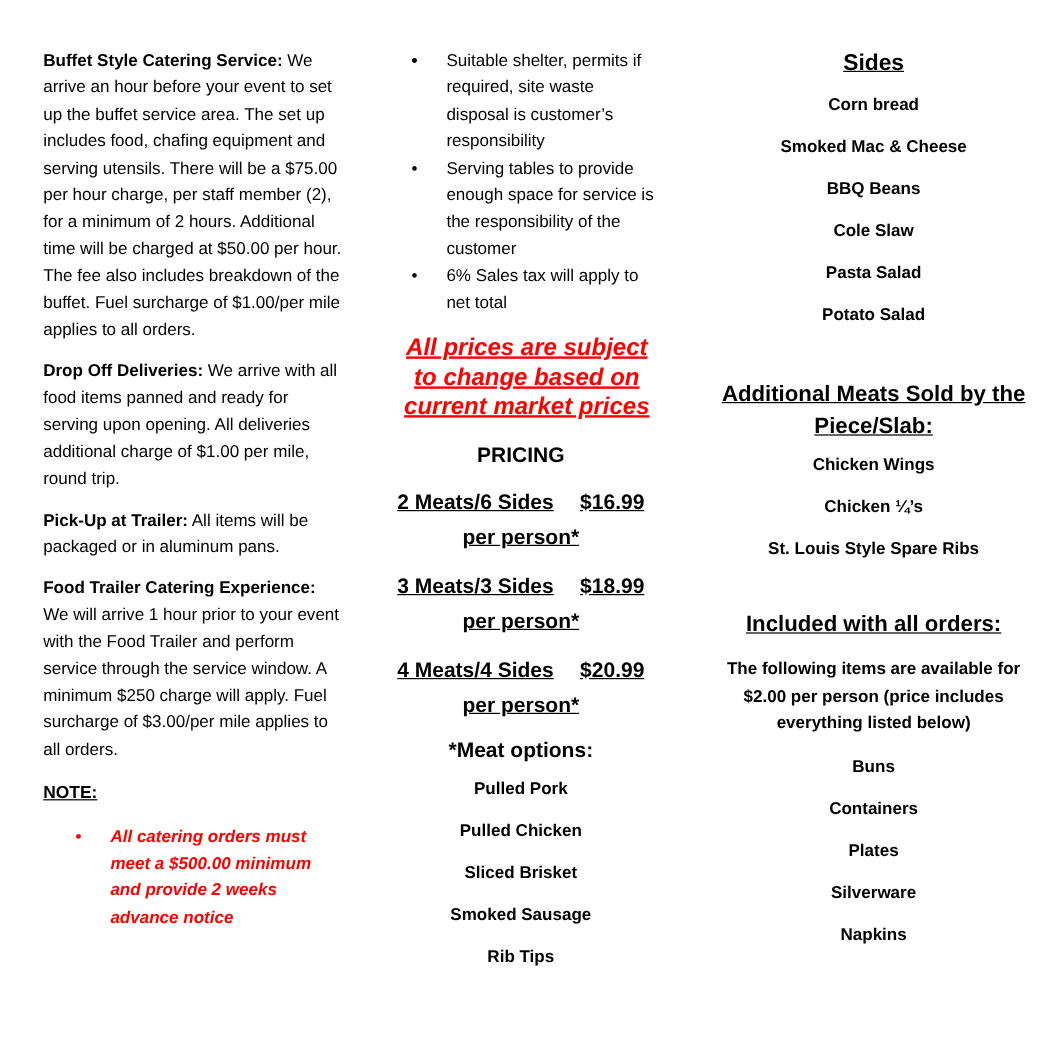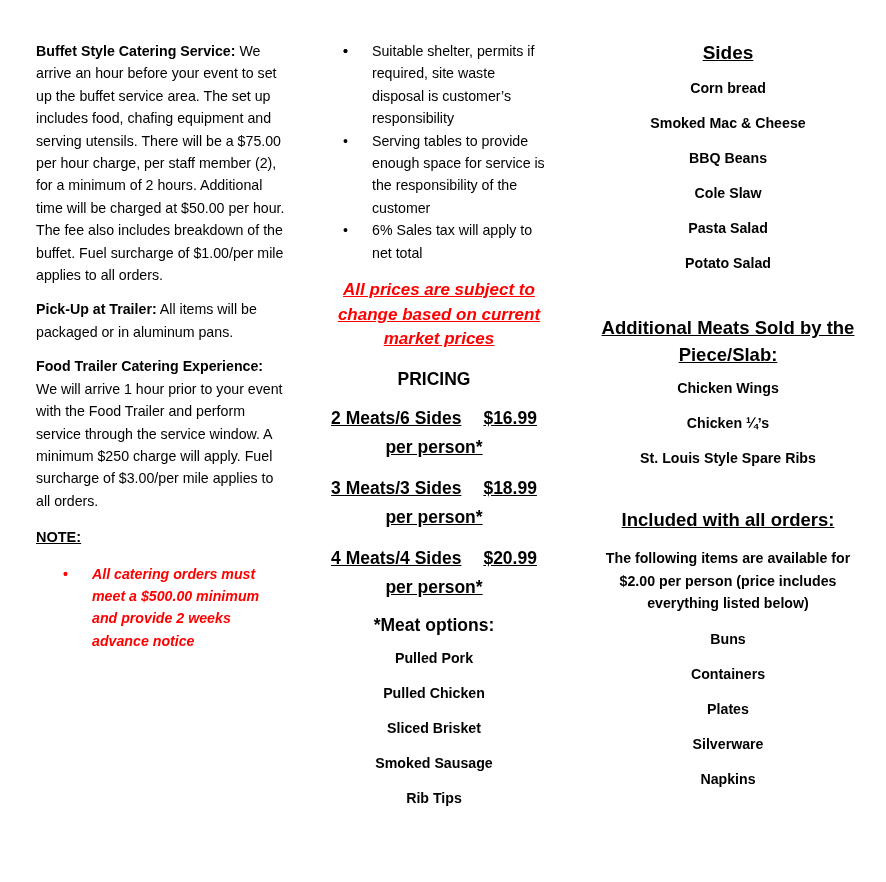--- a/index.html
+++ b/index.html
@@ -82,21 +82,21 @@
       left: 25px;
       top: 0;
     }
     .disclaimer {
       margin-top: 14px;
       text-align: center;
       color: #ff0000;
       font-style: italic;
       font-weight: bold;
       text-decoration: underline;
-      font-size: 17px;
+      font-size: 20px;
       line-height: 24.5px;
       padding-left: 10px;
     }
     .pricing-title {
       text-align: center;
       font-weight: bold;
       font-size: 17.5px;
       margin-top: 14px;
       line-height: 26px;
     }
@@ -182,20 +182,21 @@
     }
     .addon-list {
       margin-top: 14px;
     }
   </style>
 </head>
 <body>
 
 <div id="col-left" class="col">
   <p><b>Buffet Style Catering Service:</b><span> We arrive an hour before your event to set up the buffet service area. The set up includes food, chafing equipment and serving utensils. There will be a $75.00 per hour charge, per staff member (2), for a minimum of 2 hours. Additional time will be charged at $50.00 per hour.  The fee also includes breakdown of the buffet.  Fuel surcharge of $1.00/per mile applies to all orders.</span></p>
+  <p><b>Drop Off Deliveries:</b><span> We arrive with all food items panned and ready for serving upon opening. All deliveries additional charge of $1.00 per mile, round trip.</span></p>
   <p><b>Pick-Up at Trailer:</b><span> All items will be packaged or in aluminum pans.</span></p>
   <p><b>Food Trailer Catering Experience:</b><span> We will arrive 1 hour prior to your event with the Food Trailer and perform service through the service window. A minimum $250 charge will apply. Fuel surcharge of $3.00/per mile applies to all orders.</span></p>
 
   <div class="note-title">NOTE:</div>
   <ul class="note-list">
     <li>
       <span class="bullet">•</span>
       <span>All catering orders must meet a $500.00 minimum and provide 2 weeks advance notice</span>
     </li>
   </ul>

